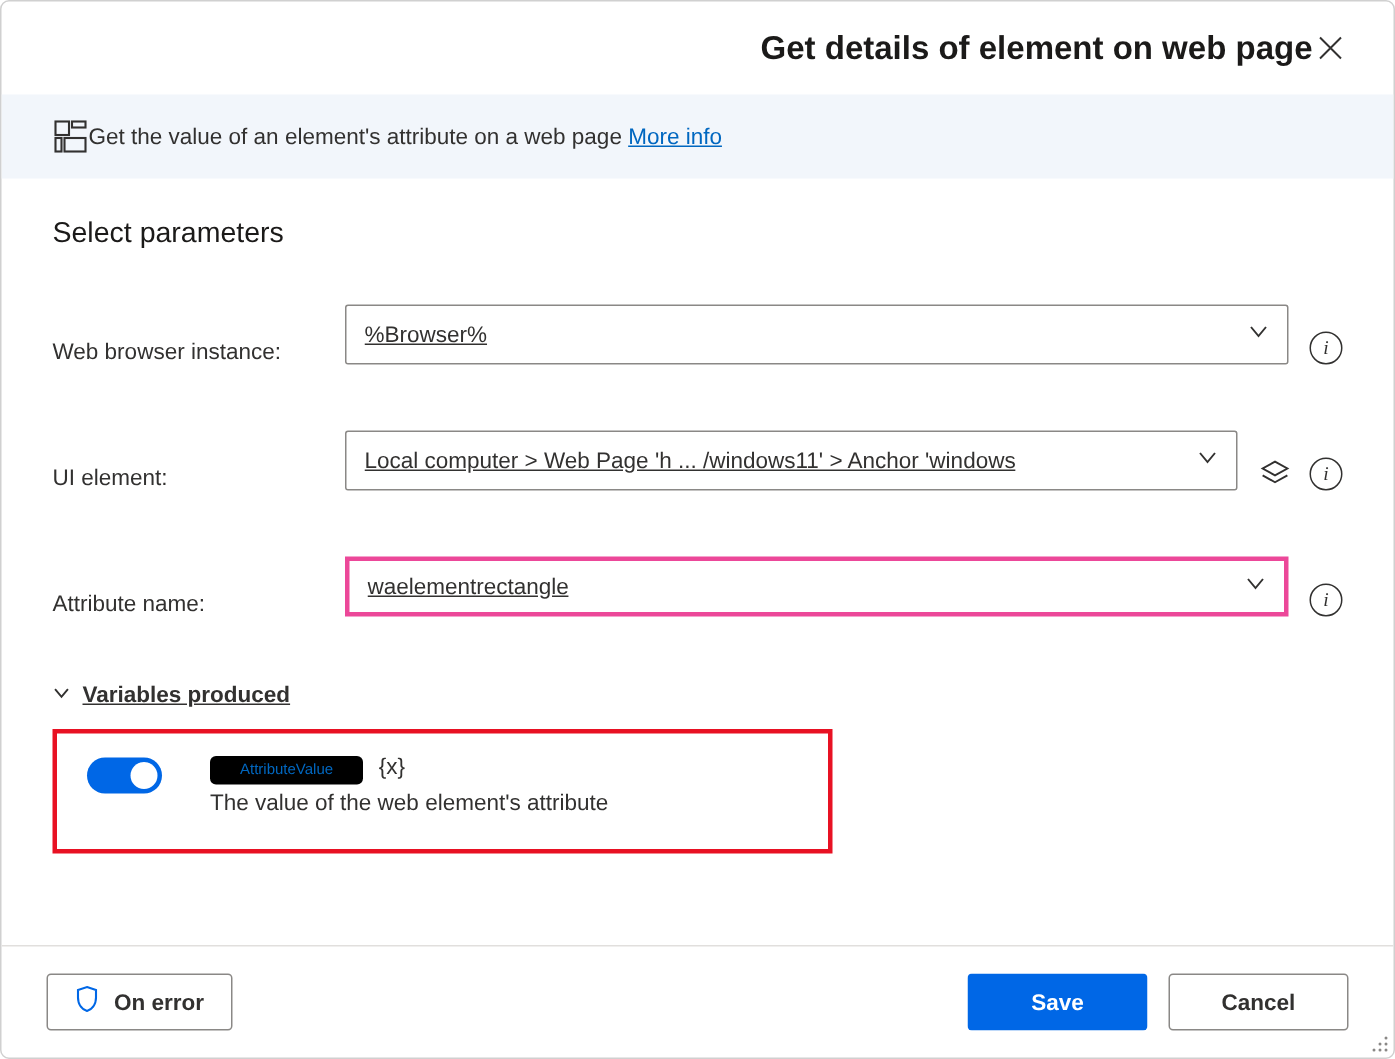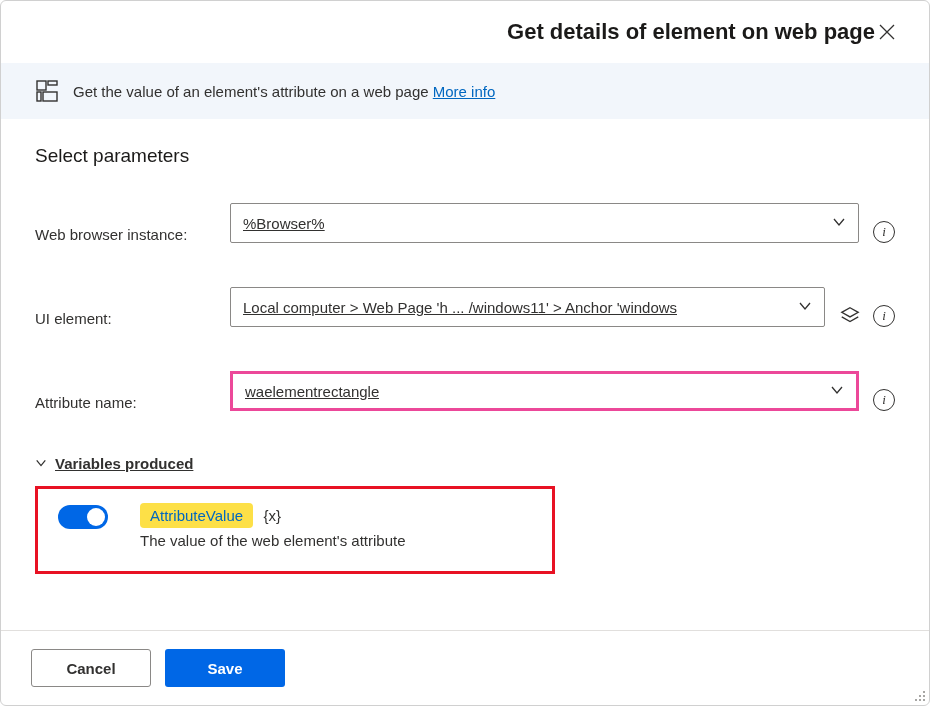--- a/index.html
+++ b/index.html
@@ -30,21 +30,20 @@
     width: 24px; height: 24px;
     display:flex;align-items:center;justify-content:center;
     cursor:pointer;
     font-size: 18px;
   }
   .info-banner {
     background: #f2f6fb;
     padding: 16px 34px;
     display:flex;
     align-items:center;
-    gap: 14px;
     font-size: 15px;
     color: #323130;
   }
   .info-banner a { color: #0067c0; text-decoration: underline; }
   .banner-icon svg { display:block; }
   .body {
     flex: 1;
     padding: 26px 34px 10px 34px;
     overflow:auto;
   }
@@ -119,25 +118,25 @@
     cursor:pointer;
     margin-top: 2px;
   }
   .toggle::after{
     content:"";position:absolute;right:3px;top:3px;
     width:18px;height:18px;border-radius:50%;background:#fff;
   }
   .var-content { padding-top:0; }
   .var-pill {
     display:inline-block;
-    background:#fde047;
+    background:#000000;
     color:#0067c0;
-    padding: 4px 10px;
+    padding: 4px 20px;
     border-radius: 4px;
-    font-size: 15px;
+    font-size: 10px;
   }
   .var-x { font-size:15px; margin-left:6px; }
   .var-desc { font-size:15px; margin-top:4px; color:#323130; }
   .footer {
     border-top: 1px solid #e1dfdd;
     padding: 18px 30px;
     display:flex;
     align-items:center;
     justify-content:space-between;
   }
@@ -251,23 +250,31 @@
       <div>
         <span class="var-pill">AttributeValue</span>
         <span class="var-x">{x}</span>
       </div>
       <div class="var-desc">The value of the web element's attribute</div>
     </div>
   </div>
 </div>
 
 <div class="footer">
+  <div class="onerror-btn">
+    <span>
+      <svg width="16" height="18" viewBox="0 0 16 18" fill="none" stroke="#0067e6" stroke-width="1.4">
+        <path d="M8 1 L14 3 V8 C14 13 11 16 8 17 C5 16 2 13 2 8 V3 Z"></path>
+      </svg>
+    </span>
+    <span>On error</span>
+  </div>
   <div class="footer-right">
+    <div class="btn btn-primary">Save</div>
     <div class="btn btn-secondary">Cancel</div>
-    <div class="btn btn-primary">Save</div>
   </div>
 </div>
 
 <svg class="resize-grip" viewBox="0 0 14 14">
   <circle cx="12" cy="4" r="1" fill="#8a8886"></circle>
     <circle cx="8" cy="8" r="1" fill="#8a8886"></circle>
   <circle cx="12" cy="8" r="1" fill="#8a8886"></circle>
     <circle cx="4" cy="12" r="1" fill="#8a8886"></circle>
   <circle cx="8" cy="12" r="1" fill="#8a8886"></circle>
     <circle cx="12" cy="12" r="1" fill="#8a8886"></circle>

